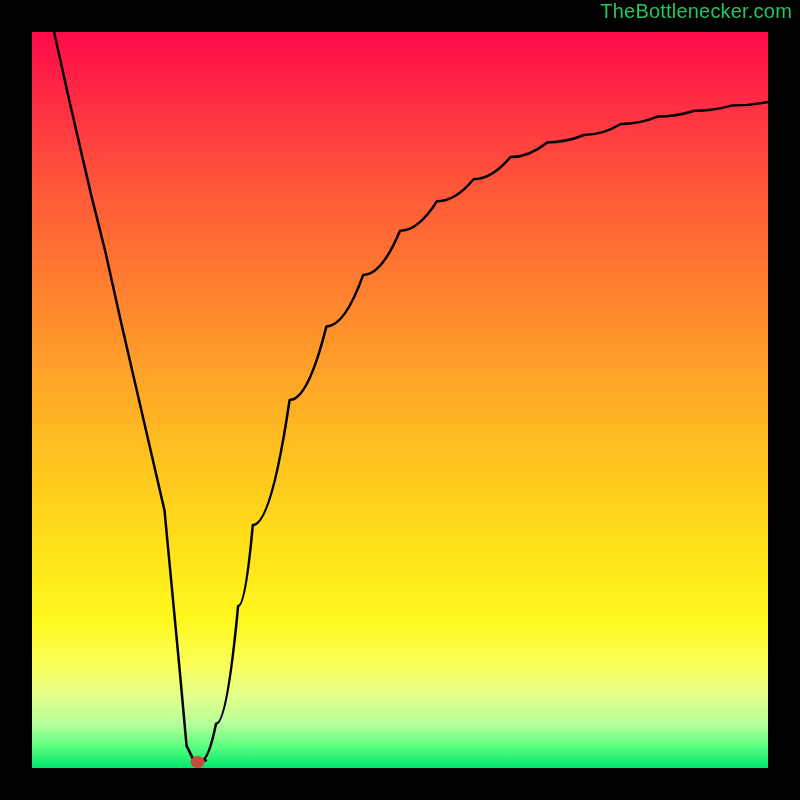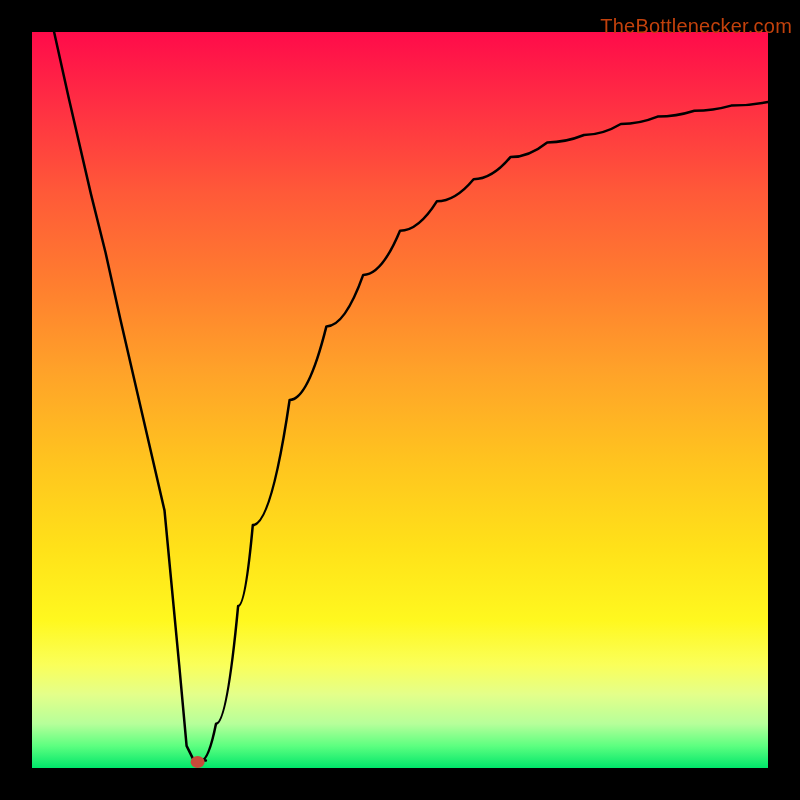--- a/index.html
+++ b/index.html
@@ -54,23 +54,23 @@
     stroke-width: 2.5;
     stroke-linecap: round;
     stroke-linejoin: round;
   }
   .marker {
     fill: #c94a3a;
     stroke: none;
   }
   .watermark {
     position: absolute;
-    top: 15px;
+    top: 0;
     right: 8px;
-    color: #c2410c;
+    color: #22c55e;
     font-size: 20px;
     font-weight: 500;
     letter-spacing: 0.2px;
     user-select: none;
   }
 </style>
 </head>
 <body>
 
 <div class="frame">

